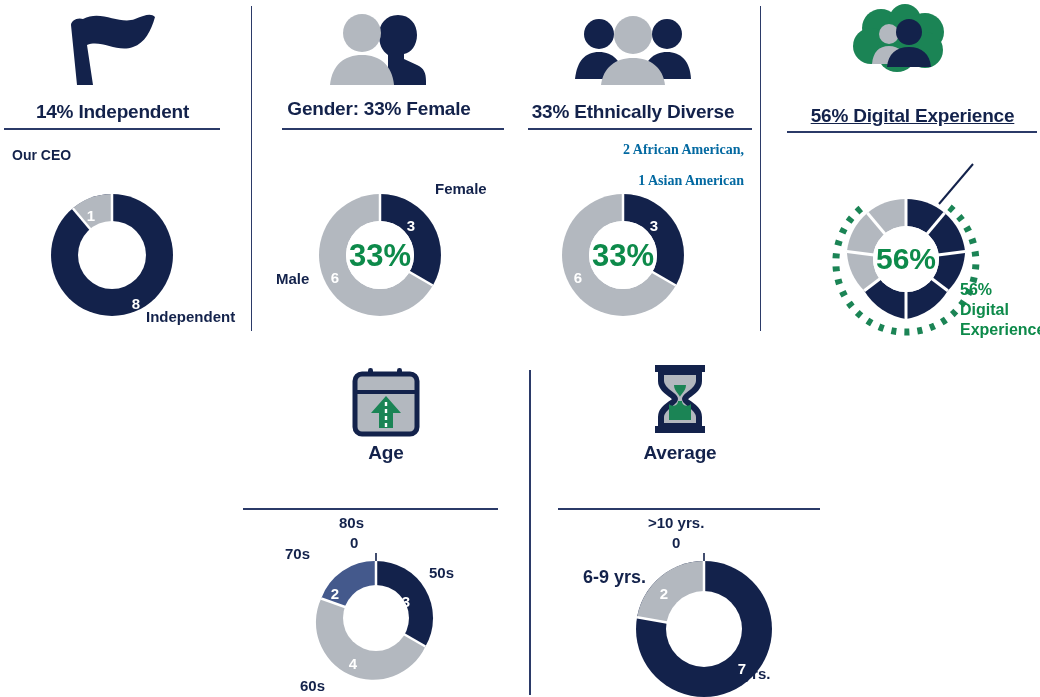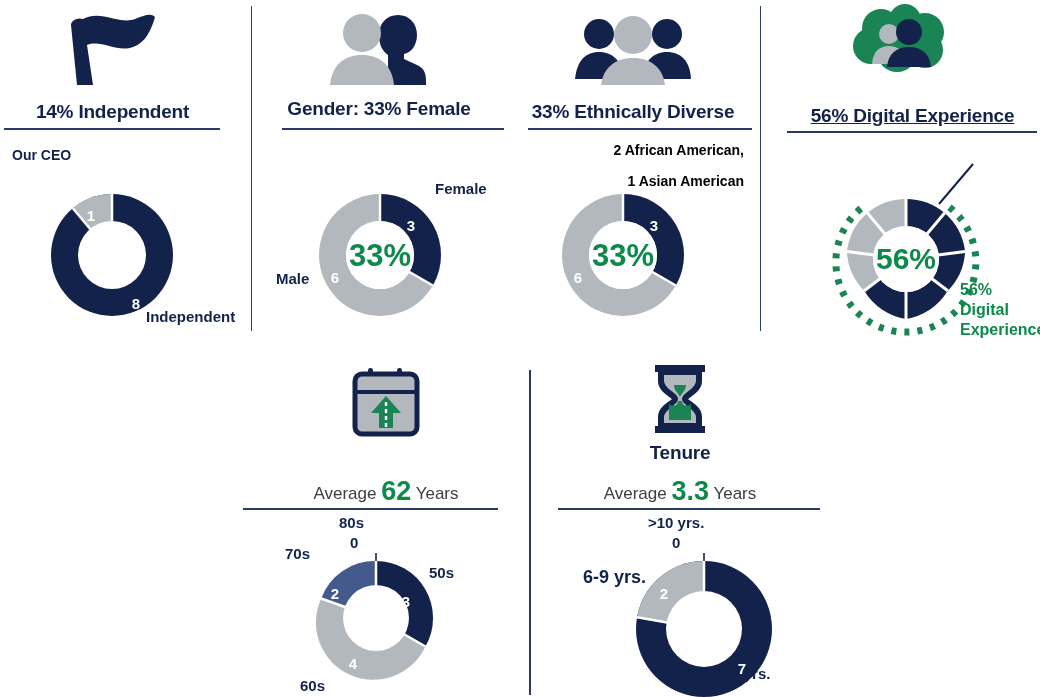--- a/index.html
+++ b/index.html
@@ -42,21 +42,21 @@
     color:#0d8a4a;font-weight:bold;line-height:1;
   }
   .seglabel{
     position:absolute;color:#ffffff;font-weight:bold;
     transform:translate(-50%,-50%);
   }
   .outlabel{
     position:absolute;font-weight:bold;color:#13224b;
     white-space:nowrap;
   }
-  .outlabel.grayed{color:#000000;text-align:right;}
+  .outlabel.grayed{color:#0369a1;text-align:right;font-family:Liberation Serif, serif;}
   .outlabel.green{color:#0d8a4a;}
   .avg{
     text-align:center;color:#3c4043;font-size:17px;white-space:nowrap;
   }
   .avg .big{color:#0d8a4a;font-weight:bold;font-size:27px;vertical-align:-1px;}
   svg{display:block;}
 </style>
 </head>
 <body>
 
@@ -249,26 +249,22 @@
       <rect x="48" y="2" width="5" height="16" rx="2.4" fill="#13224b"></rect>
       <rect x="6" y="8" width="62" height="60" rx="7" fill="#b3b8bf" stroke="#13224b" stroke-width="5"></rect>
       <line x1="8" y1="26" x2="66" y2="26" stroke="#13224b" stroke-width="4"></line>
       <path d="M37 30 L52 47 L44 47 L44 62 L30 62 L30 47 L22 47 Z" fill="#1b8455"></path>
       <g stroke="#ffffff" stroke-width="2.4" stroke-dasharray="4 3">
         <line x1="37" y1="36" x2="37" y2="62"></line>
       </g>
     </svg>
   </div>
 
-
-  <div class="avg abs" style="left:0;top:118px;width:286px;">
-    <span>Average</span>
-    <span class="big">62</span>
-    <span>Years</span>
-  </div>
+  <div class="ptitle abs" style="left:0;top:84px;width:286px;font-size:19px;">Age</div>
+
 
   <div class="rule abs" style="left:0;top:150px;width:255px;"></div>
 
   <div class="outlabel" style="left:96px;top:156px;font-size:15px;">80s</div>
   <div class="outlabel" style="left:107px;top:176px;font-size:15px;">0</div>
   <div class="outlabel" style="left:42px;top:187px;font-size:15px;">70s</div>
   <div class="outlabel" style="left:186px;top:206px;font-size:15px;">50s</div>
   <div class="outlabel" style="left:57px;top:319px;font-size:15px;">60s</div>
 
   <div class="donut-wrap abs" style="left:68px;top:195px;width:130px;height:130px;">
@@ -299,27 +295,22 @@
   <div class="icon-wrap abs" style="left:0;top:3px;width:300px;height:78px;">
     <svg width="66" height="74" viewBox="0 0 66 74" aria-hidden="true">
       <rect x="8" y="2" width="50" height="7" fill="#13224b"></rect>
       <rect x="8" y="63" width="50" height="7" fill="#13224b"></rect>
       <path d="M14 9 L52 9 L52 18 C52 28 38 32 38 36 C38 40 52 44 52 54 L52 63 L14 63 L14 54 C14 44 28 40 28 36 C28 32 14 28 14 18 Z" fill="#b3b8bf" stroke="#13224b" stroke-width="6" stroke-linejoin="round"></path>
       <path d="M22 40 C22 44 31 44 31 38 L35 38 C35 44 44 44 44 40 L44 57 L22 57 Z" fill="#1b8455"></path>
       <path d="M27 22 L39 22 C39 28 33 32 33 34 C33 32 27 28 27 22 Z" fill="#1b8455"></path>
     </svg>
   </div>
 
-  <div class="ptitle abs" style="left:0;top:84px;width:300px;font-size:19px;">Tenure</div>
-
-  <div class="avg abs" style="left:0;top:118px;width:300px;">
-    <span>Average</span>
-    <span class="big">3.3</span>
-    <span>Years</span>
-  </div>
+  <div class="ptitle abs" style="left:0;top:84px;width:300px;font-size:19px;">Average</div>
+
 
   <div class="rule abs" style="left:28px;top:150px;width:262px;"></div>
 
   <div class="outlabel" style="left:118px;top:156px;font-size:15px;">&gt;10 yrs.</div>
   <div class="outlabel" style="left:142px;top:176px;font-size:15px;">0</div>
   <div class="outlabel" style="left:53px;top:209px;font-size:18px;">6-9 yrs.</div>
   <div class="outlabel" style="left:193px;top:307px;font-size:15px;">≤5 yrs.</div>
 
   <div class="donut-wrap abs" style="left:98px;top:195px;width:152px;height:152px;">
     <svg width="152" height="152" viewBox="0 0 152 152">

